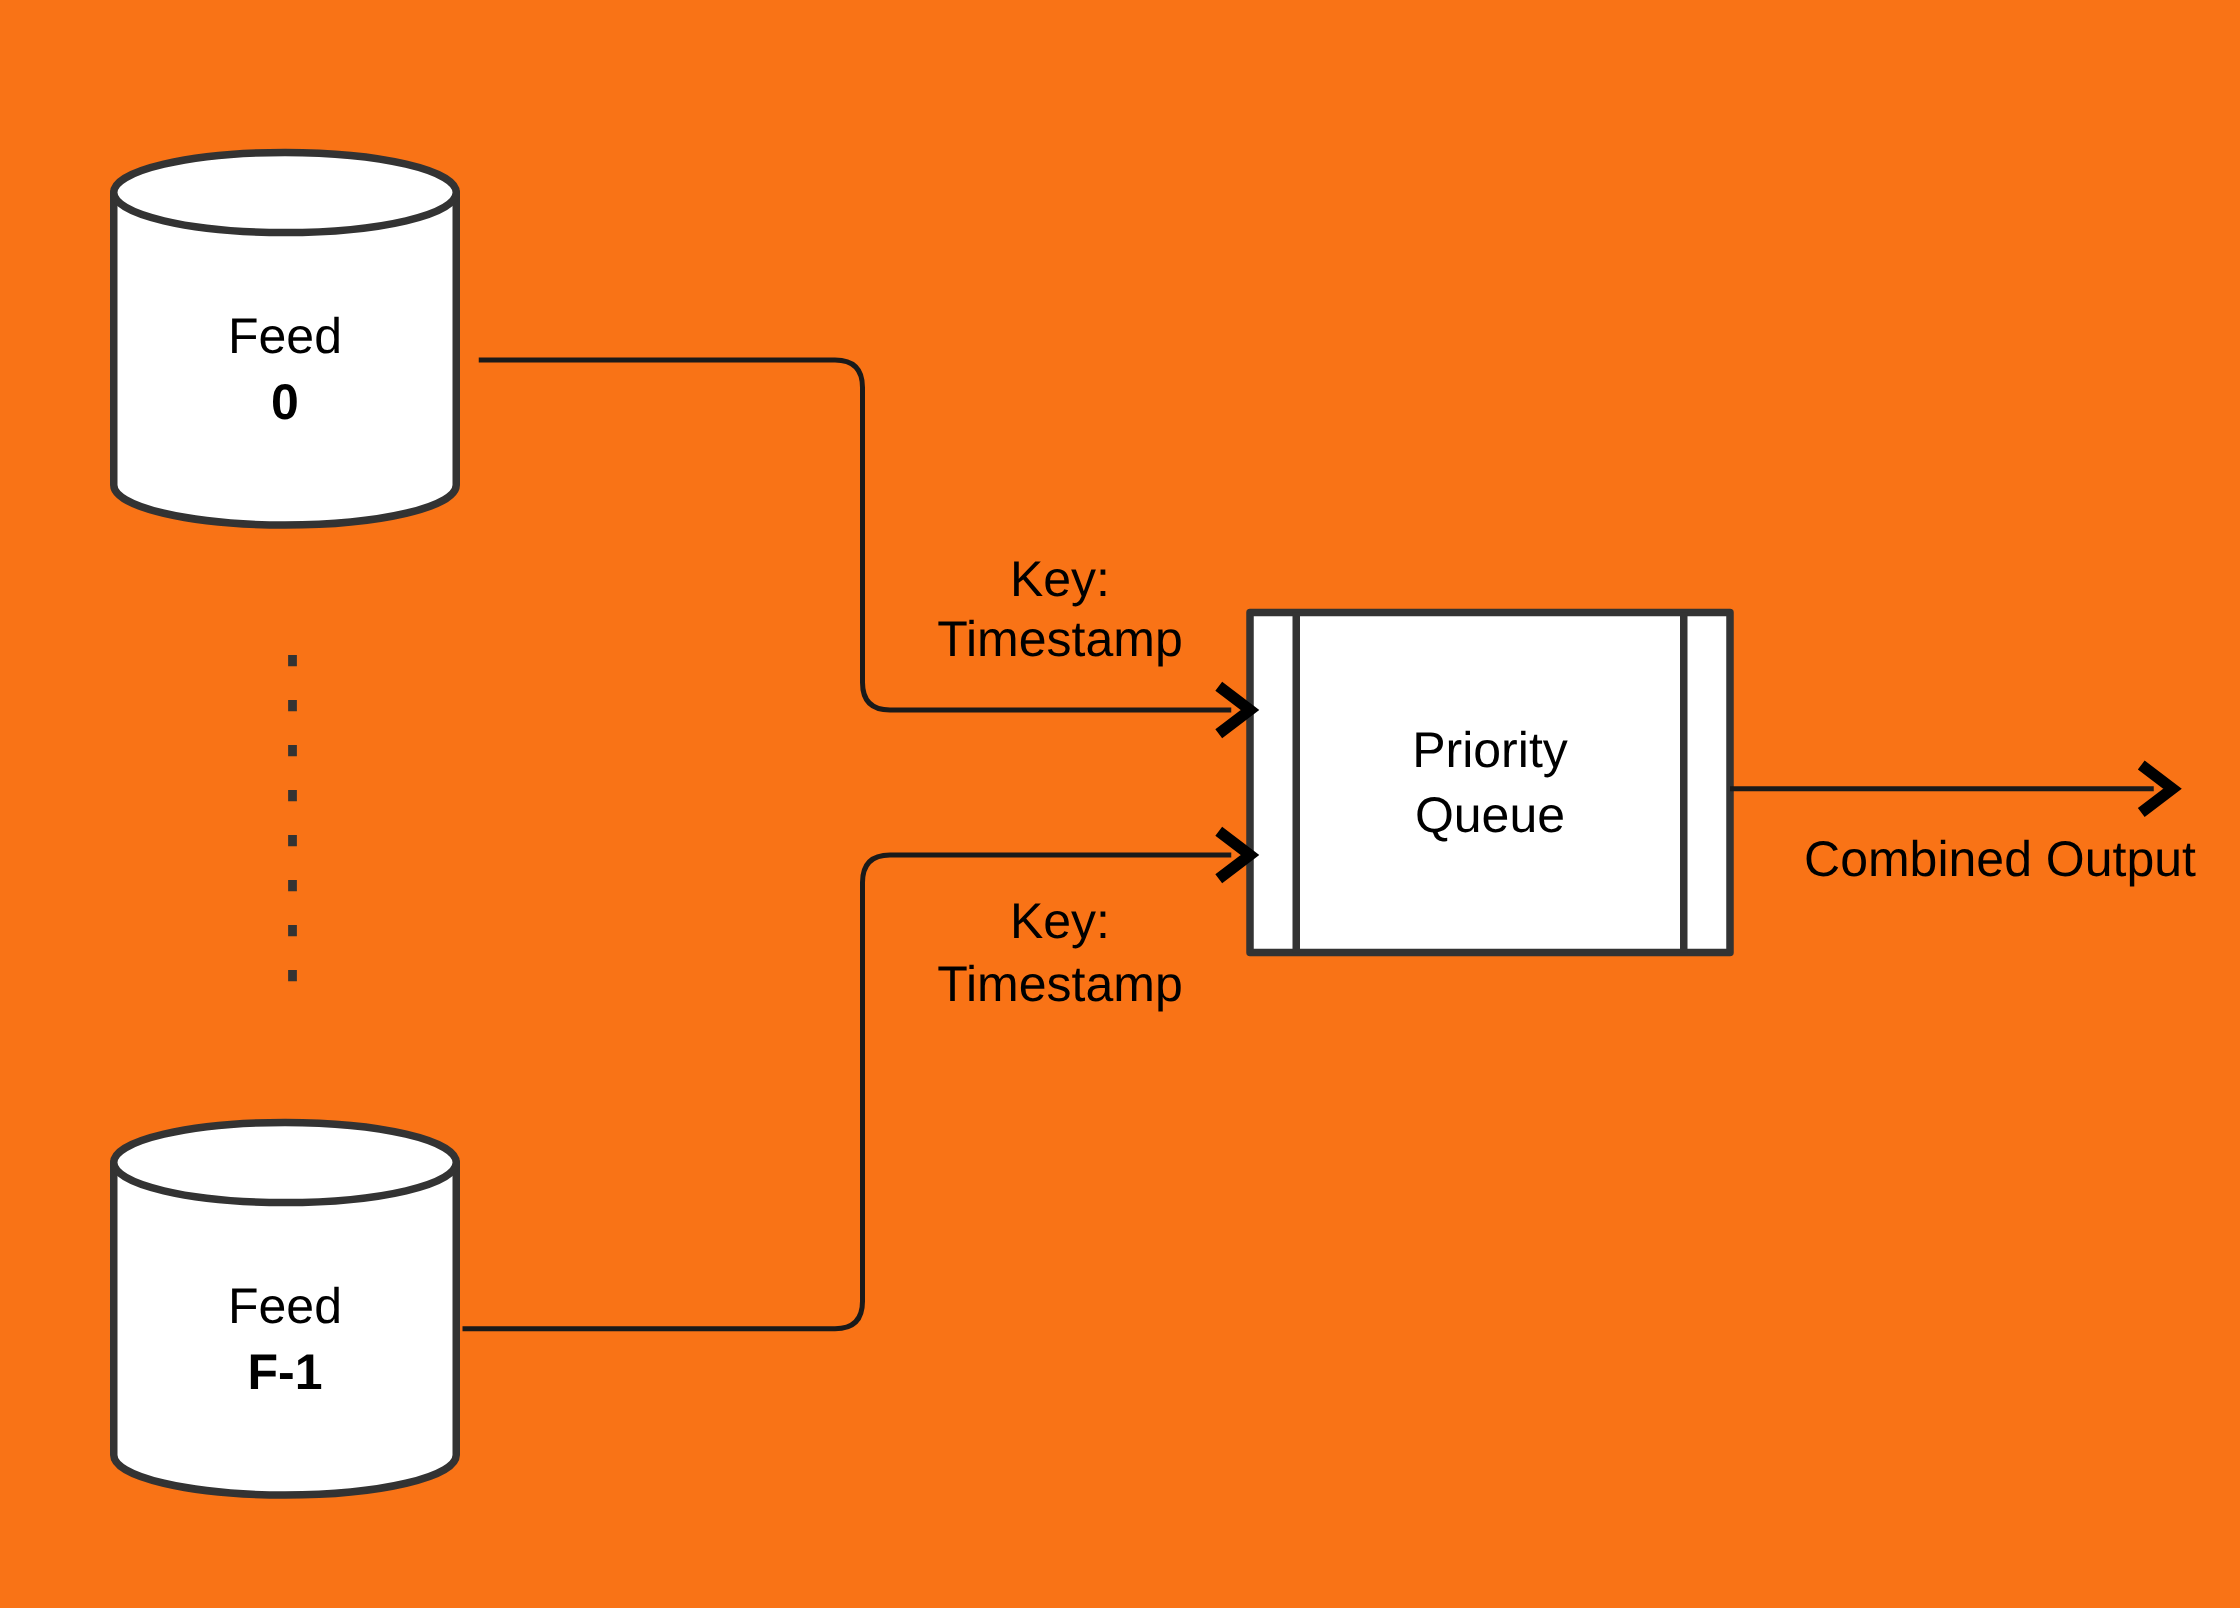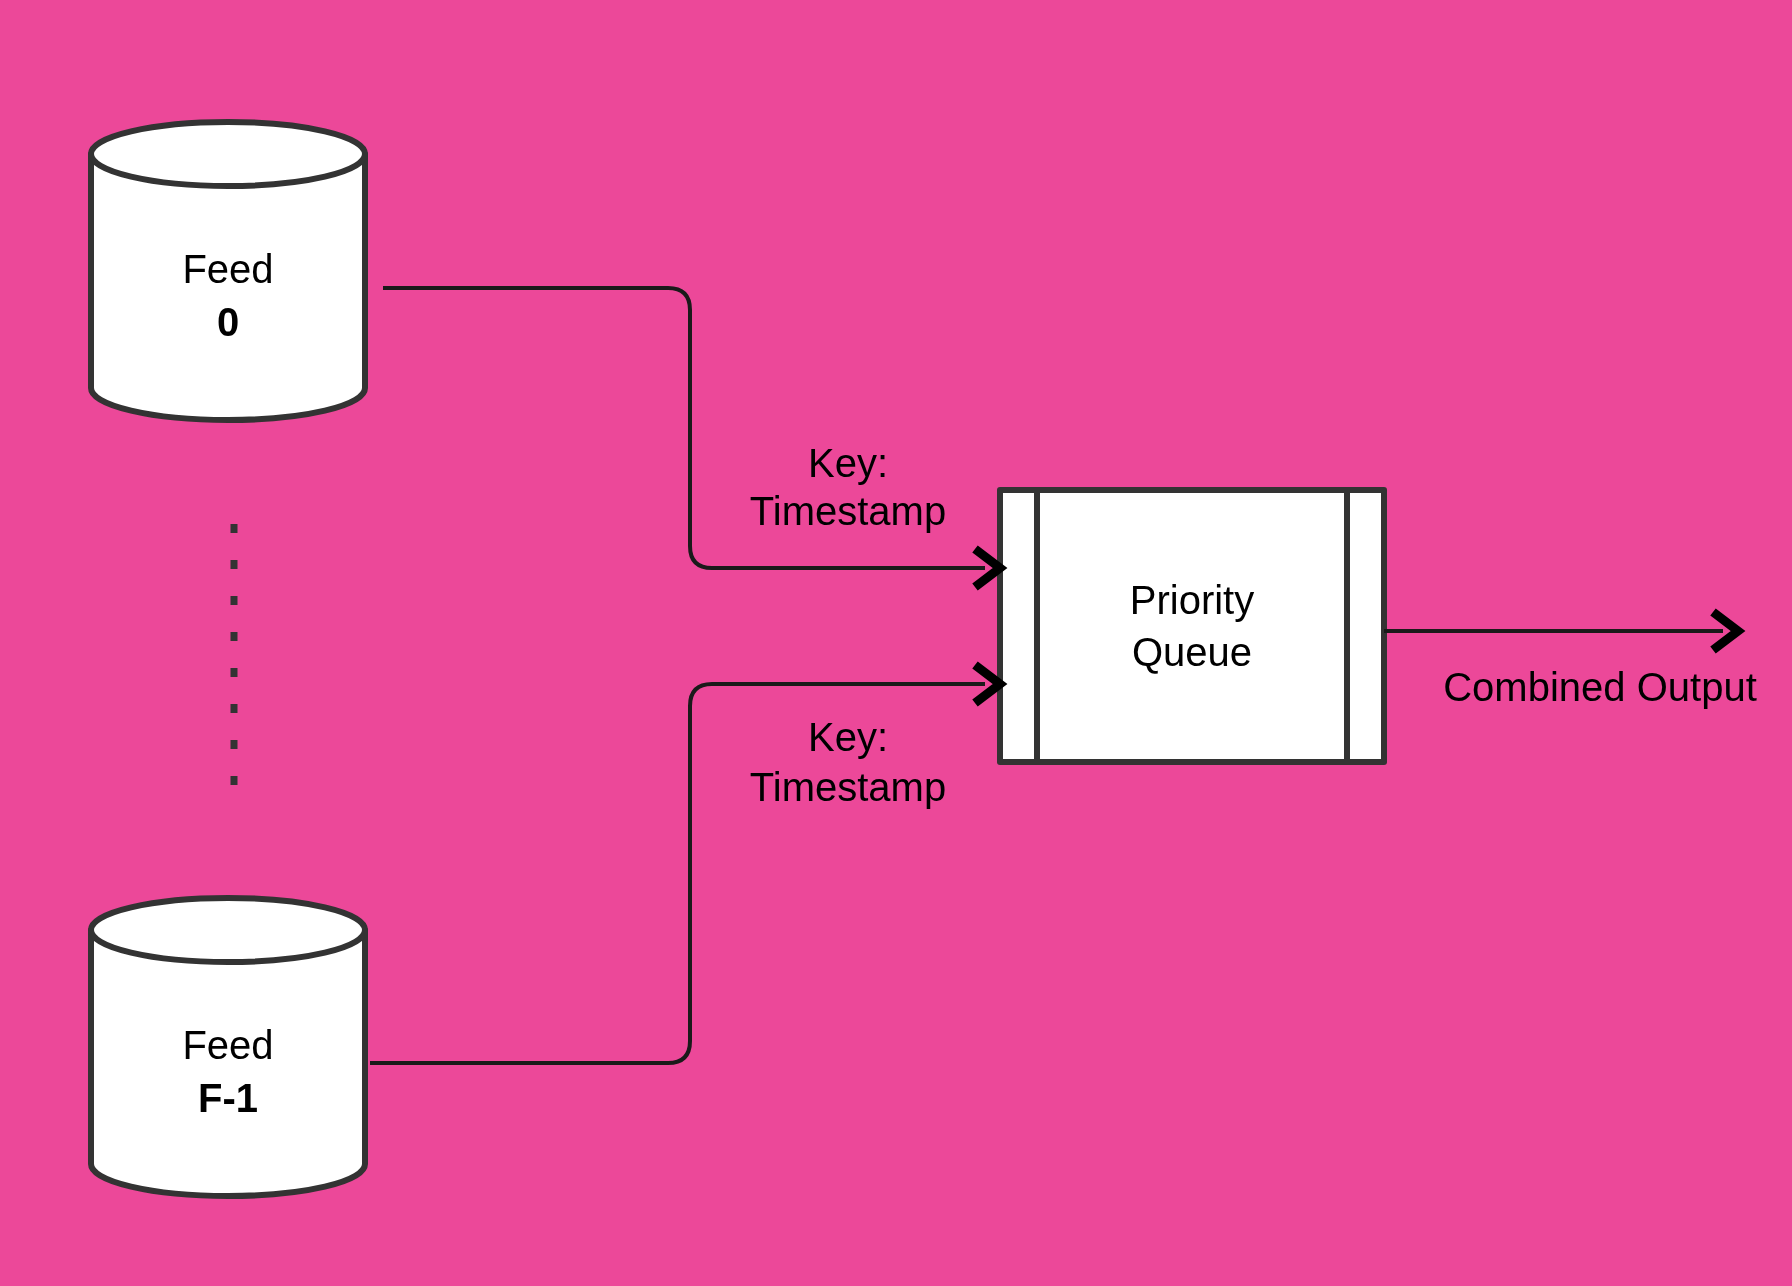--- a/index.html
+++ b/index.html
@@ -7,21 +7,21 @@
     padding: 0;
     background: #ffffff;
   }
   body {
     font-family: "Liberation Sans", sans-serif;
   }
   #canvas {
     position: relative;
     width: 1792px;
     height: 1286px;
-    background: #ec4899;
+    background: #f97316;
     overflow: hidden;
   }
   svg#diagram {
     position: absolute;
     top: 0;
     left: 0;
     width: 1792px;
     height: 1286px;
     display: block;
   }

